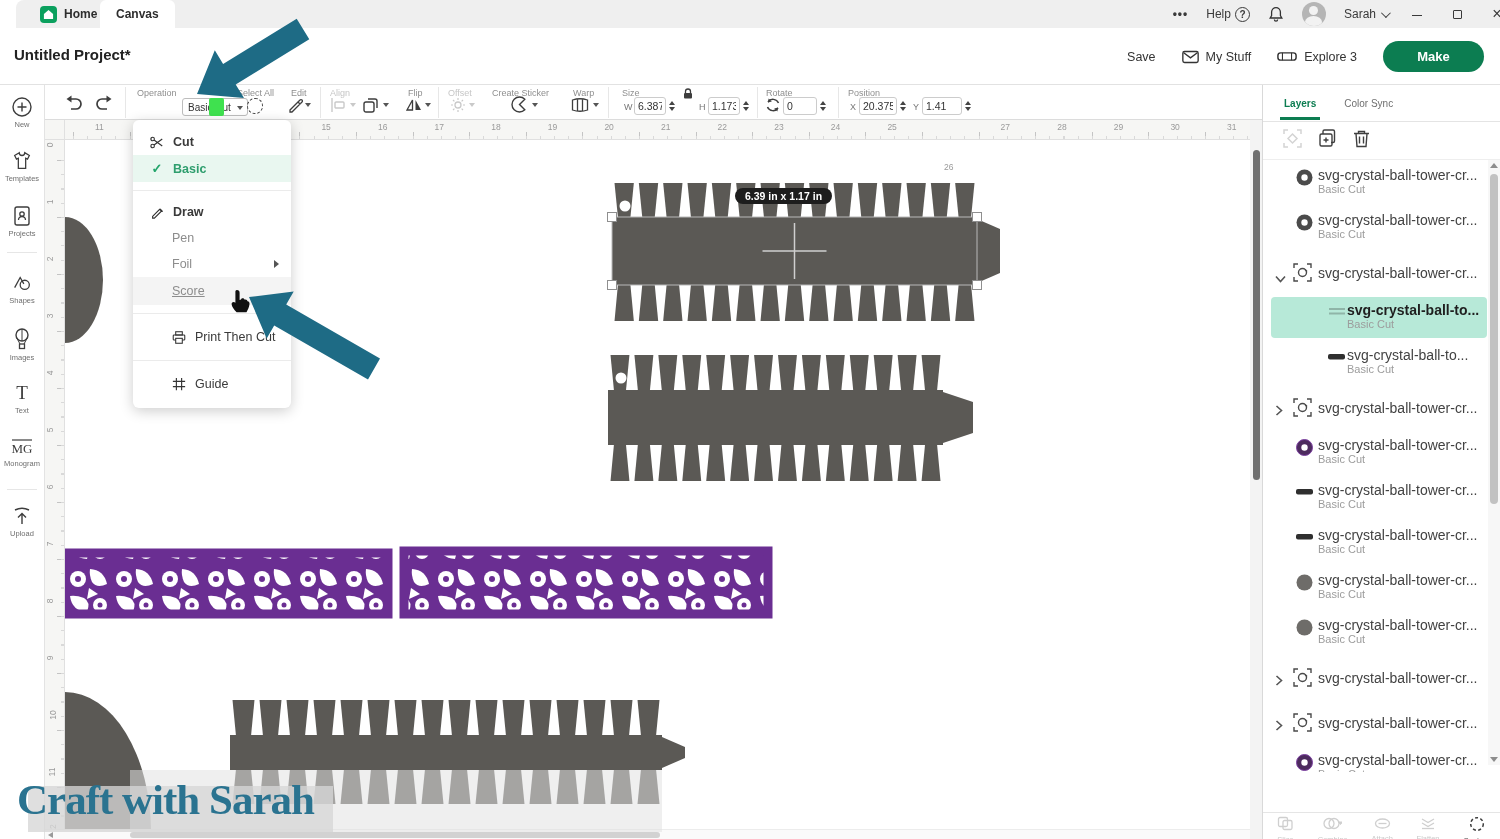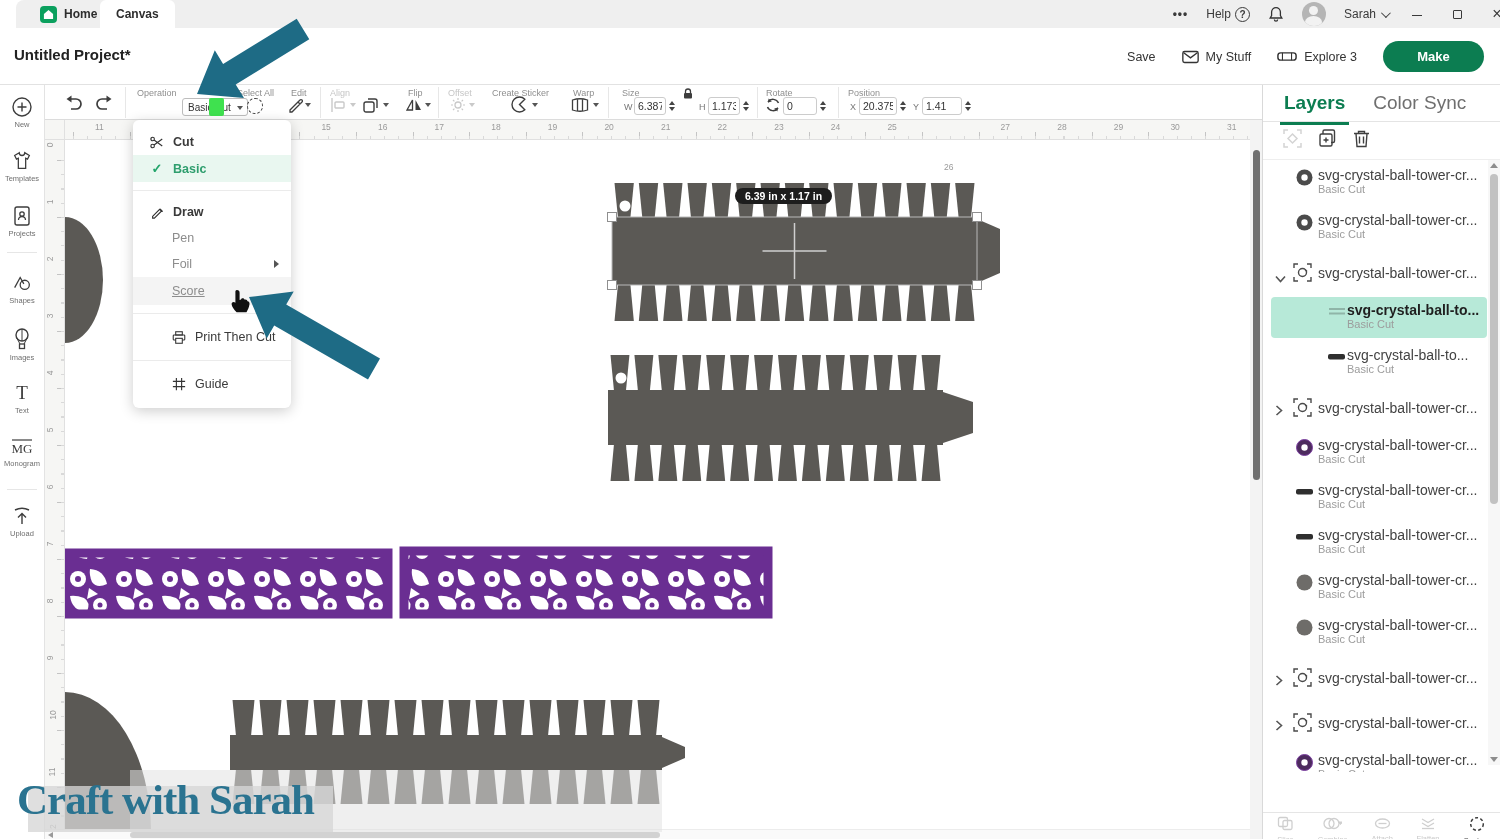--- a/index.html
+++ b/index.html
@@ -87,21 +87,21 @@
   .mi .spacer { width:14px; display:inline-flex; justify-content:center; }
   .mi-basic { background:#e9f7f0; color:#2f9e6e; font-weight:bold; height:27px; }
   .mi-score { background:#f4f4f4; height:28px;text-decoration:underline; }
   .mdiv { border-top:1px solid #ebebeb; margin:8px 0; }
   .subarrow { position:absolute; right:12px; top:9px; width:0; height:0; border-top:4px solid transparent; border-bottom:4px solid transparent; border-left:5px solid #555; }
   .checkmark { color:#23a56b; font-weight:bold; font-size:13px; }
   .hand-cursor { position:absolute; left:95px; top:168px; z-index:45; }
 
   
   .rpanel { position:absolute; left:1262px; top:85px; width:238px; height:754px; background:#fff; border-left:1px solid #d9d9d9; }
-  .rp-tabs { position:absolute; left:0; top:0; width:100%; height:37px; border-bottom:1px solid #e4e4e4; display:flex; align-items:center; gap:28px; padding-left:21px; font-size:19px; }
+  .rp-tabs { position:absolute; left:0; top:0; width:100%; height:37px; border-bottom:1px solid #e4e4e4; display:flex; align-items:center; gap:28px; padding-left:21px; font-size:10px; }
   .rp-tab-layers { color:#0c7d51; font-weight:bold; position:relative; }
   .rp-tab-layers:after { content:""; position:absolute; left:-4px; right:-4px; bottom:-11px; border-bottom:3px solid #0c7d51; }
   .rp-tab-cs { color:#6f6f6f; }
   .rp-actions { position:absolute; left:0; top:37px; width:100%; height:38px; border-bottom:1px solid #eee; display:flex; align-items:center; gap:16px; padding-left:20px; }
   .rp-list { position:absolute; left:0; top:75px; width:226px; height:612px; overflow:hidden; }
   .lrow { position:relative; height:45px; }
   .lrow .hl { position:absolute; left:8px; top:2px; right:2px; bottom:2px; background:#b7e9d8; border-radius:4px; }
   .lname { position:absolute; font-size:14px; color:#424242; white-space:nowrap; }
   .lsub { position:absolute; font-size:11px; color:#9c9c9c; white-space:nowrap; }
   .licon { position:absolute; }

